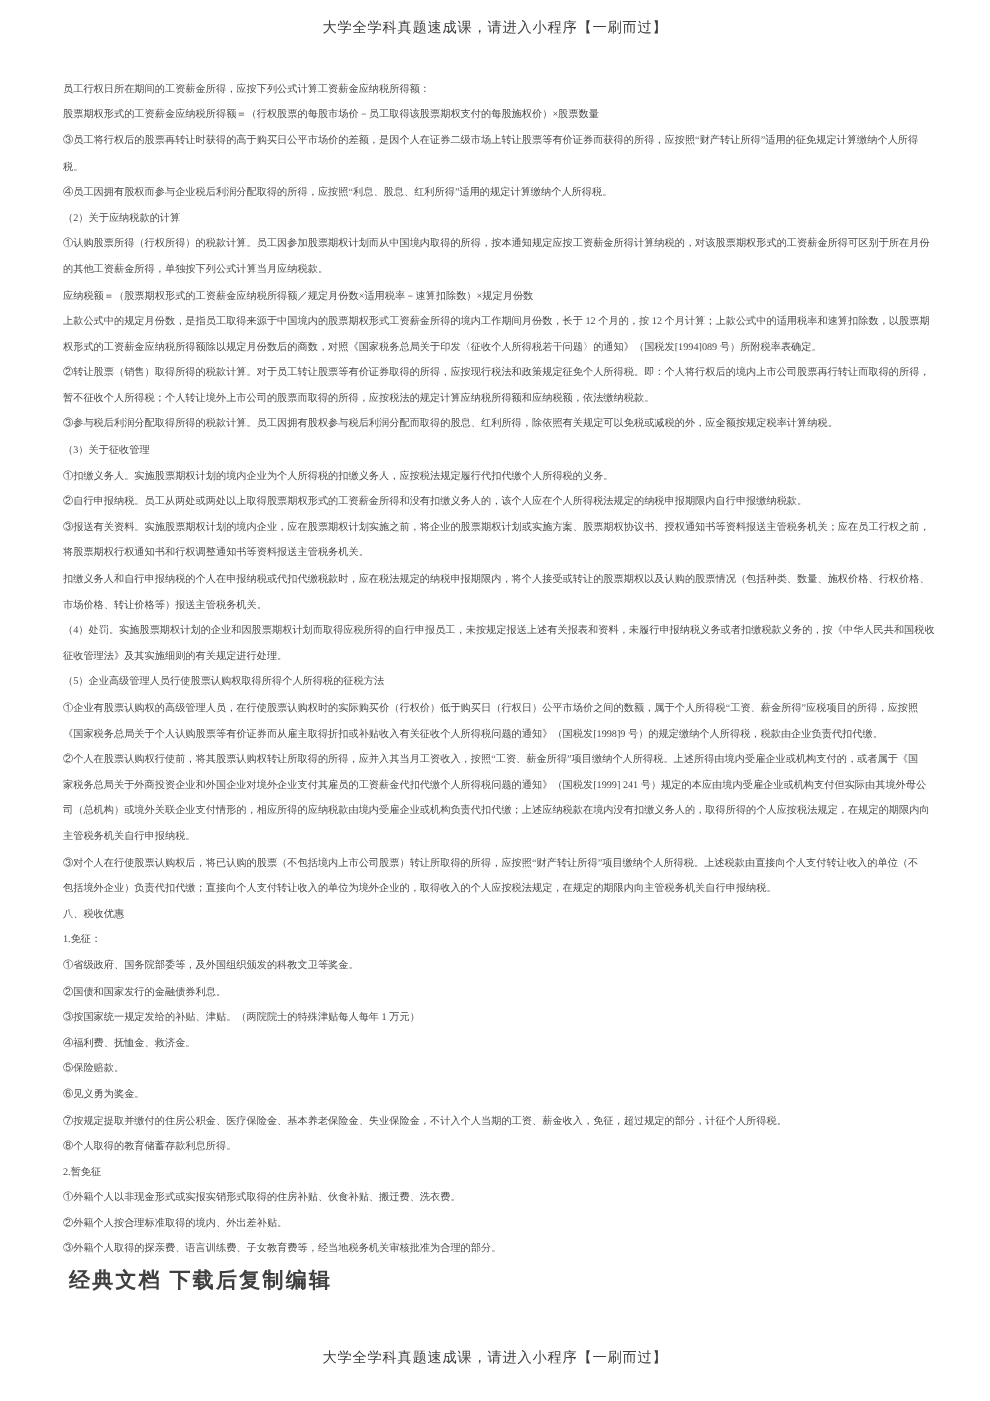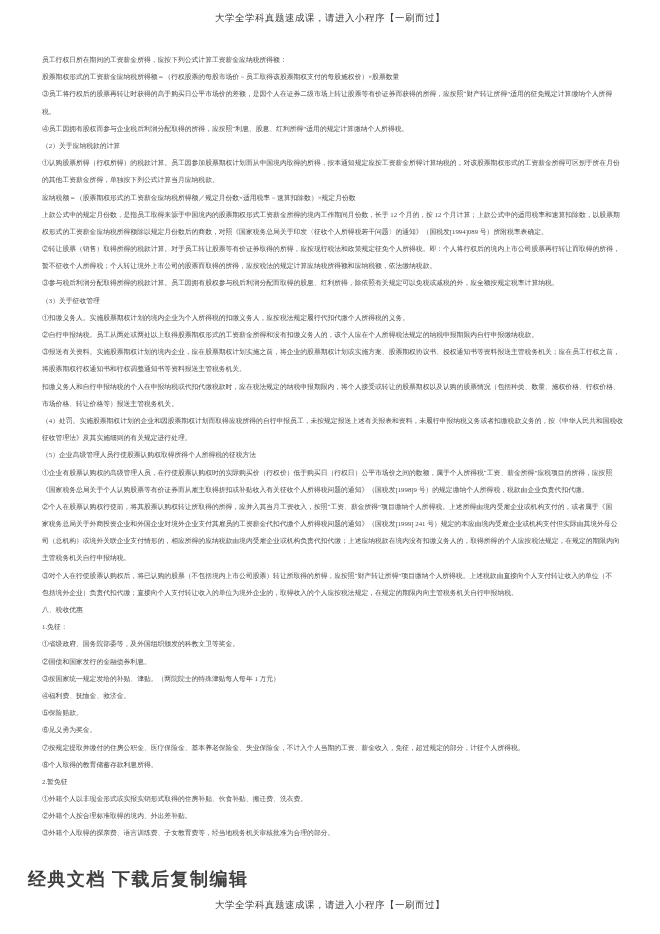--- a/index.html
+++ b/index.html
@@ -43,27 +43,26 @@
     height: 17.2px;
     line-height: 17.2px;
     font-size: 6.8px;
     color: #4a4a4a;
     white-space: nowrap;
     overflow: visible;
   }
   .bottom-note {
     position: absolute;
     top: 845px;
-    left: 28px;
-    font-size: 18px;
+    left: 46px;
+    font-size: 14px;
     font-weight: bold;
     color: #3f3f3f;
     letter-spacing: 1.5px;
     white-space: nowrap;
-    margin-top: 22px;
   }
 </style>
 </head>
 <body>
 
 <div class="header-note">大学全学科真题速成课，请进入小程序【一刷而过】</div>
 
 <div class="body-wrap">
     <div class="line">员工行权日所在期间的工资薪金所得，应按下列公式计算工资薪金应纳税所得额：</div>
     <div class="line">股票期权形式的工资薪金应纳税所得额＝（行权股票的每股市场价－员工取得该股票期权支付的每股施权价）×股票数量</div>

